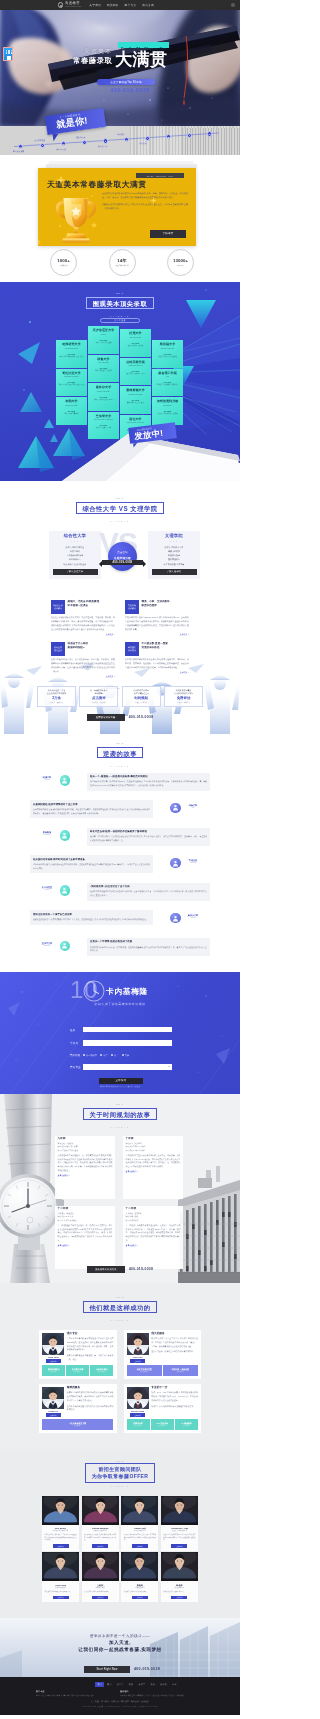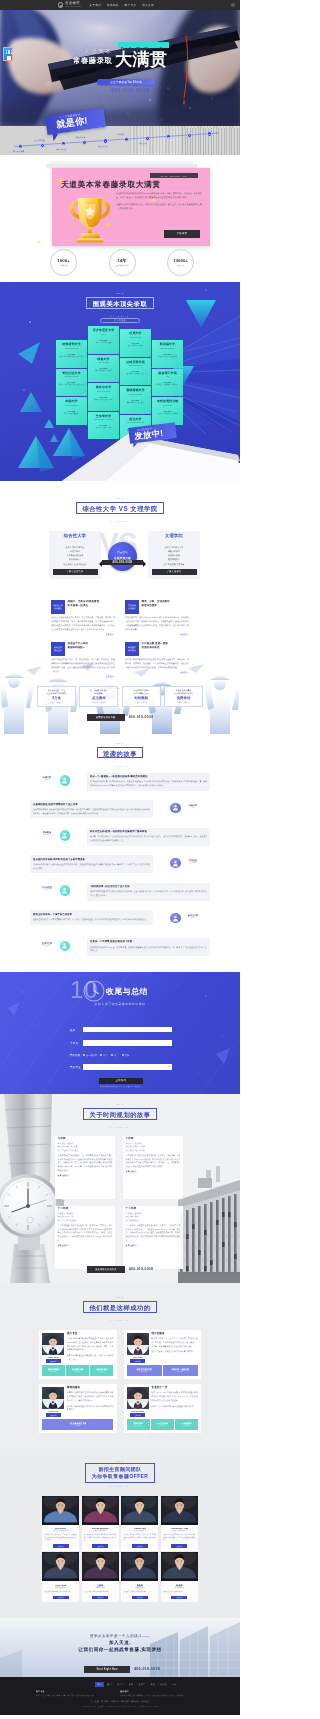--- a/index.html
+++ b/index.html
@@ -62,21 +62,21 @@
   .sect-title .sub{font-size:2.1px;color:#b0b4c4;letter-spacing:1.5px;margin-top:1.6px;}
   .sect-title.light .eyebrow{color:#c2ccff;}
   .sect-title.light .tbox{border-color:#a5b5ff;}
   .sect-title.light .tbox b{color:#fff;}
   .sect-title.light .sub{color:#c2ccff;}
 
   
   #sec2{height:127px;background:#fff;}
   .s2stack1{position:absolute;left:49px;top:6px;width:144px;height:4px;background:#f4f4f6;box-shadow:0 0.4px 1.2px rgba(0,0,0,.09);}
   .s2stack2{position:absolute;left:45.5px;top:9px;width:151px;height:4px;background:#ececef;box-shadow:0 0.4px 1.2px rgba(0,0,0,.09);}
-  .s2card{position:absolute;left:52px;top:13px;width:158px;height:78px;background:#f9a8d4;box-shadow:0 1px 4px rgba(0,0,0,.18);}
+  .s2card{position:absolute;left:38px;top:13px;width:158px;height:78px;background:#eab308;box-shadow:0 1px 4px rgba(0,0,0,.18);}
   .s2bar{position:absolute;left:98px;top:5px;width:48px;height:5.4px;overflow:hidden;background:#3f3f46;display:flex;align-items:center;justify-content:center;}
   .s2bar span{font-size:1.7px;color:#c7c7cd;letter-spacing:0.25px;white-space:nowrap;}
   .s2title{position:absolute;left:9px;top:12.5px;font-size:7.8px;font-weight:700;color:#2f2f35;letter-spacing:0.5px;line-height:1;}
   .s2trophy{position:absolute;left:14px;top:22px;width:40px;height:46px;}
   .s2body{position:absolute;left:64px;top:24px;width:86px;}
   .s2body p{margin:0 0 3.2px 0;font-size:2.05px;line-height:1.9;color:#60606a;letter-spacing:0.02px;text-align:justify;}
   .s2btn{position:absolute;left:112px;top:62px;width:36px;height:7.5px;background:#2f2f35;display:flex;align-items:center;justify-content:center;}
   .s2btn span{font-size:2.4px;color:#fff;letter-spacing:0.25px;}
   .s2stats{position:absolute;left:50px;top:94px;width:144px;display:flex;justify-content:space-between;}
   .s2circ{width:27px;height:27px;border-radius:50%;border:0.5px solid #cdcdd6;display:flex;flex-direction:column;align-items:center;justify-content:center;background:#fff;}
@@ -986,21 +986,21 @@
       </g>
     </svg>
   </div>
   <div class="s6num">10</div>
   <div class="s6clock">
     <svg width="22" height="22" viewBox="0 0 22 22">
           <circle cx="11" cy="11" r="10" fill="none" stroke="rgba(255,255,255,.5)" stroke-width="1.1"></circle>
           <path d="M11 4.5 V11 L15.5 13.6" fill="none" stroke="rgba(255,255,255,.72)" stroke-width="1.1" stroke-linecap="round"></path>
         </svg>
   </div>
-  <div class="s6t">收尾与总结</div>
+  <div class="s6t">卡内基梅隆</div>
   <div class="s6s">定制专属于你的高端本科申请规划</div>
   <div class="s6form">
     <div class="s6row">
       <div class="lb">姓名</div>
       <div class="inp"></div>
     </div>
     <div class="s6row">
       <div class="lb">手机号</div>
       <div class="inp"></div>
     </div>

